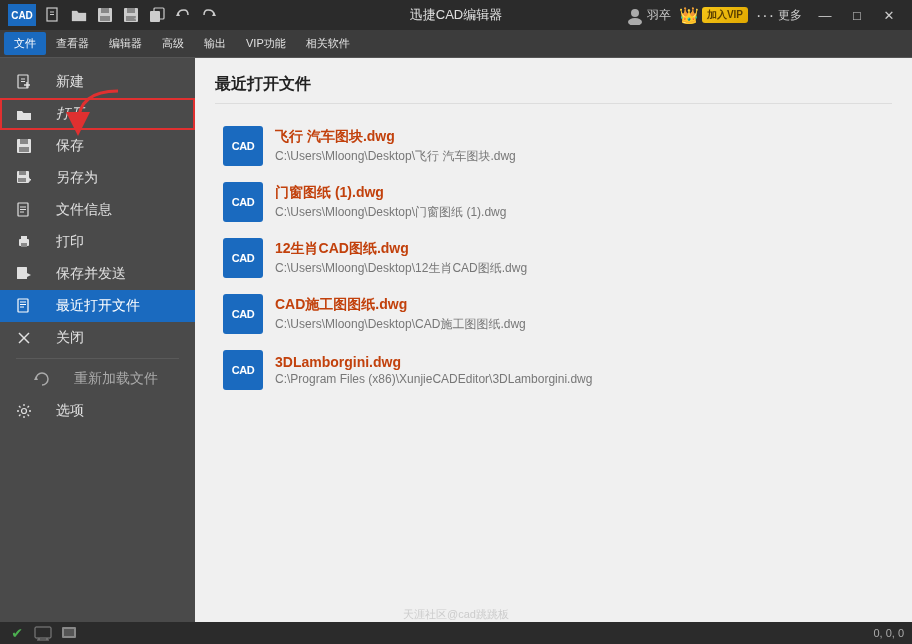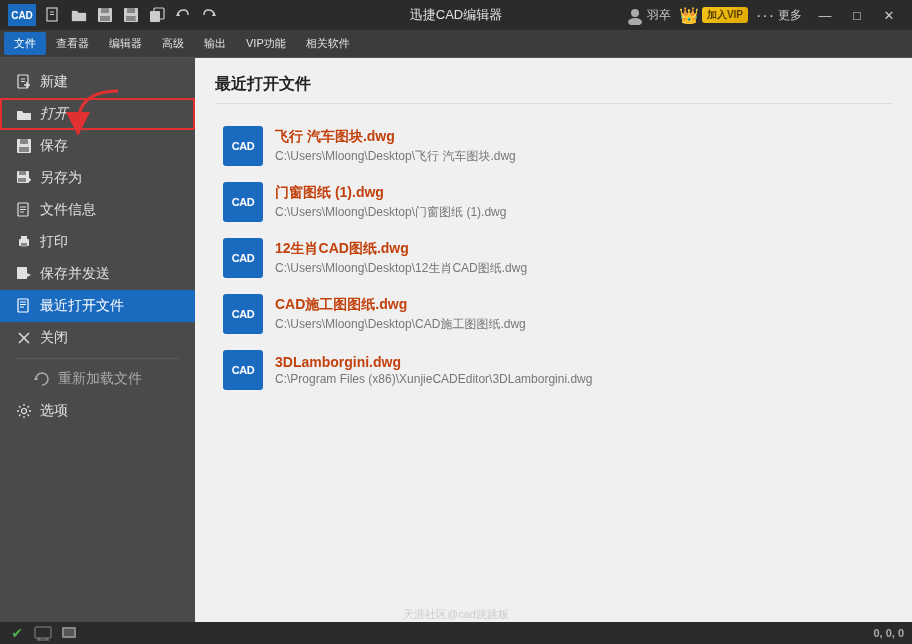--- a/index.html
+++ b/index.html
@@ -137,21 +137,21 @@
       padding: 8px 0;
       flex-shrink: 0;
     }
     .sidebar-item {
       display: flex;
       align-items: center;
       padding: 7px 16px;
       font-size: 14px;
       cursor: pointer;
       color: #e0e0e0;
-      gap: 8px;
+      gap: 24px;
       white-space: nowrap;
     }
     .sidebar-item.active { background: #1a6abf; color: white; }
     .sidebar-icon {
       width: 16px;
       height: 16px;
       display: flex;
       align-items: center;
       justify-content: center;
       font-size: 14px;
@@ -565,20 +565,20 @@
       <line x1="13" y1="13" x2="13" y2="15" stroke="#888" stroke-width="1"></line>
       <line x1="3" y1="15" x2="15" y2="15" stroke="#888" stroke-width="1"></line>
     </svg>
   </div>
   <div class="status-icon">
     <svg width="18" height="16" viewBox="0 0 18 16" fill="none">
       <rect x="2" y="2" width="14" height="11" rx="1" fill="#888"></rect>
       <rect x="4" y="4" width="10" height="7" fill="#555"></rect>
     </svg>
   </div>
-  <span class="status-text" style="margin-left: auto; font-weight: bold;">
+  <span class="status-text" style="margin-left: auto;">
     <span>0, 0, 0</span>
   </span>
 </div>
 
 <div id="watermark">
   <span class="watermark-text">天涯社区@cad跳跳板</span>
 </div>
 
 </body></html>

